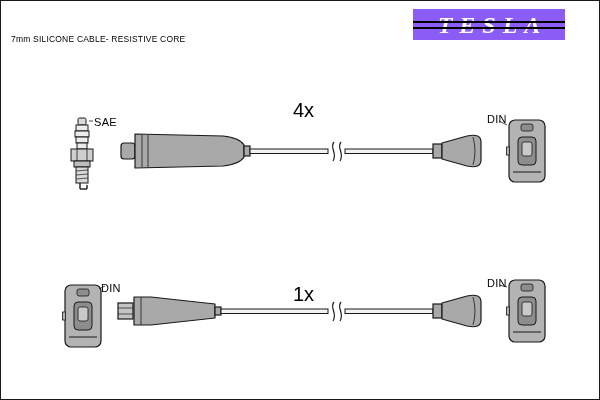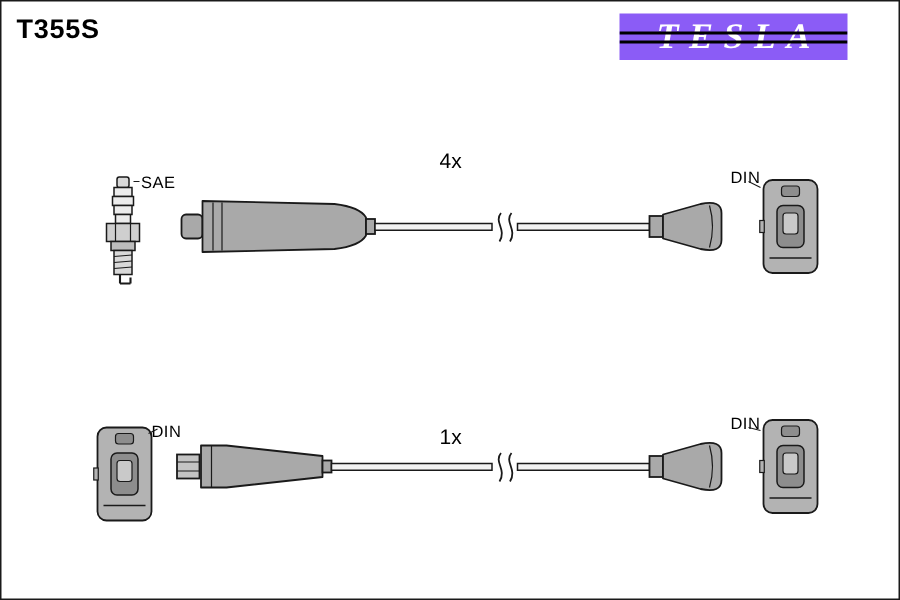--- a/index.html
+++ b/index.html
@@ -35,33 +35,33 @@
     font-weight:bold;font-style:italic;
     font-size:24px;letter-spacing:7px;
     padding-left:7px; 
     line-height:1;
     position:relative;z-index:1;
   }
   .logo .stripe{
     position:absolute;left:0;width:100%;height:1.5px;background:#000;z-index:2;
   }
   .qty{
-    font-size:14px;color:#000;font-weight:normal;
+    font-size:20px;color:#000;font-weight:normal;
   }
   .small-label{
     font-size:11px;color:#000;letter-spacing:0.3px;
   }
   svg{position:absolute;left:0;top:0;}
 </style>
 </head>
 <body>
 
 <div id="canvas">
 
-  <div class="abs part-code">T355S</div>
+  <div class="abs part-desc">7mm SILICONE CABLE- RESISTIVE CORE</div>
 
   <div class="abs logo">
     <span class="word">TESLA</span>
     <span class="stripe" style="top:12px"></span>
     <span class="stripe" style="top:18px"></span>
   </div>
 
   <div class="abs qty" style="left:292px;top:98px">4x</div>
   <div class="abs qty" style="left:292px;top:282px">1x</div>
 

